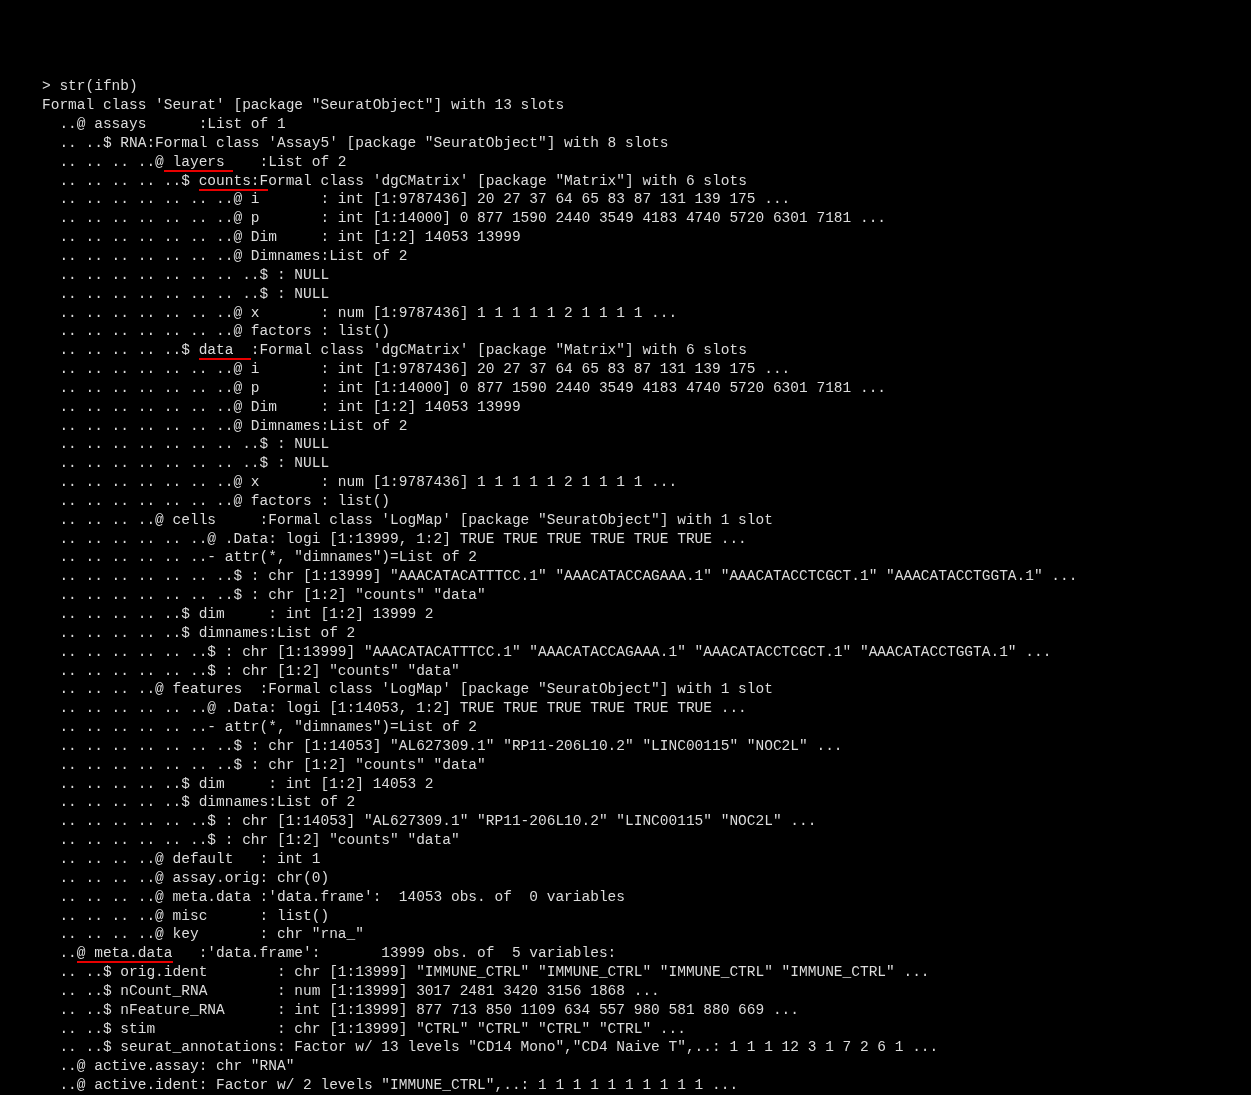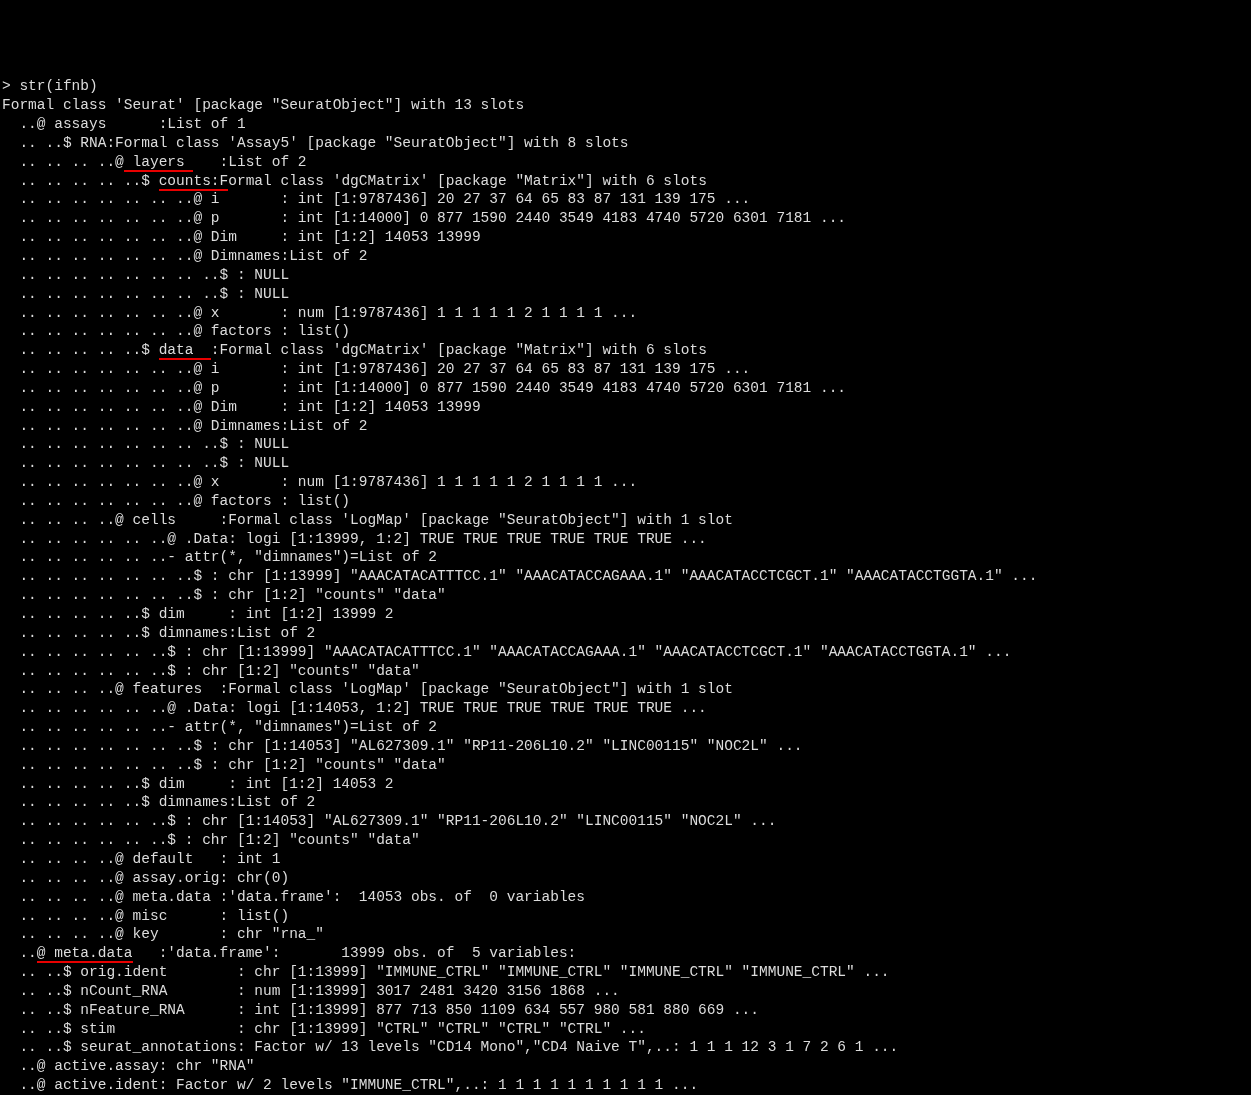--- a/index.html
+++ b/index.html
@@ -9,20 +9,21 @@
       font-size: 14.5px;
       line-height: 1.3;
       margin: 0;
       padding: 2px;
       white-space: pre;
       overflow-x: auto;
     }
     .line {
       display: block;
       position: relative;
+      margin-left: 40px;
     }
     .underline-red {
       border-bottom: 2px solid #e80000;
       padding-bottom: 0;
     }
   </style>
 </head>
 <body>
 
 

